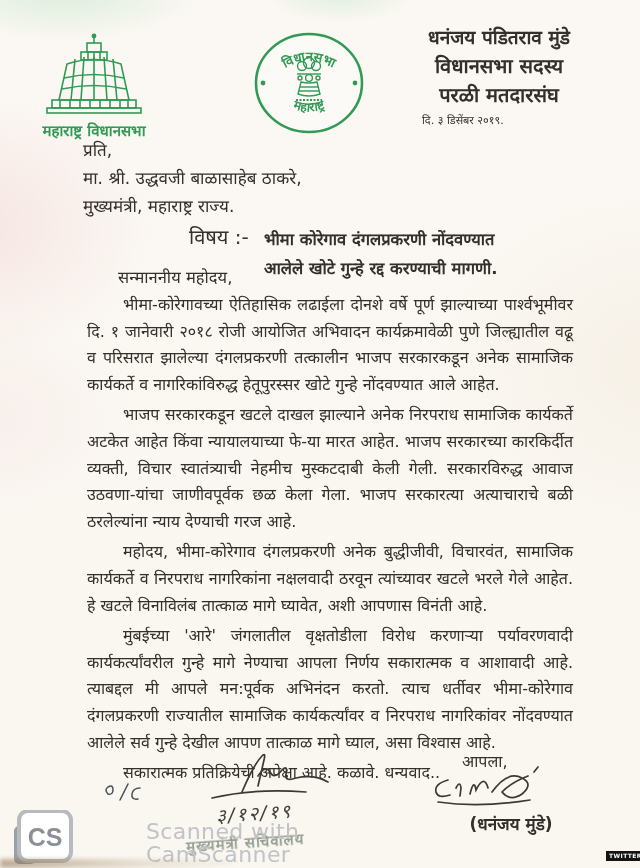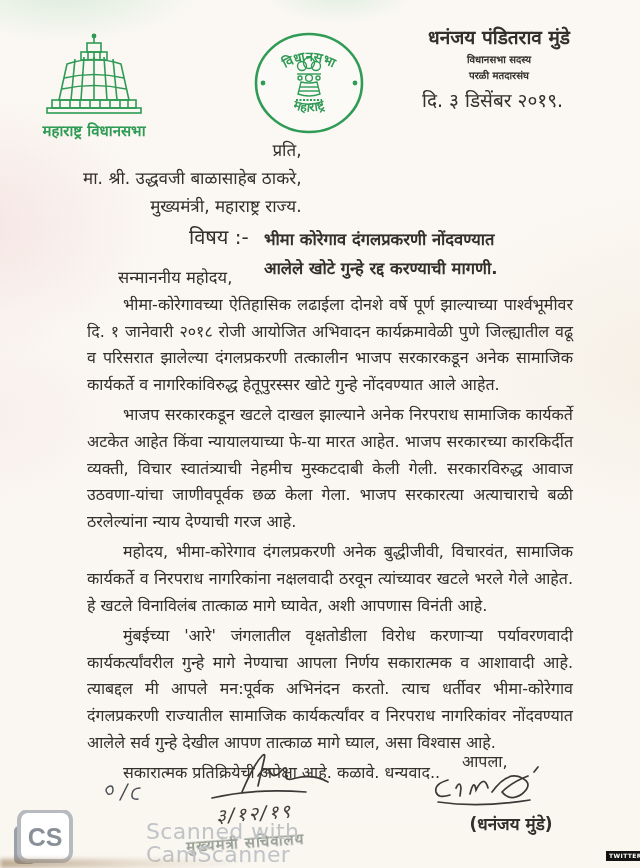--- a/index.html
+++ b/index.html
@@ -12,22 +12,22 @@
       radial-gradient(ellipse 190px 70px at 10% -1%, rgba(150,210,170,.30), transparent 72%),
       radial-gradient(ellipse 110px 45px at 53% -1%, rgba(150,210,170,.28), transparent 72%),
       radial-gradient(ellipse 320px 240px at 104% 42%, rgba(242,233,219,.55), transparent 72%),
       linear-gradient(#fbf8f3,#faf7f1);
   }
   .abs{position:absolute;}
   
   .logo-label{font-size:15px;font-weight:bold;color:#2f9b55;text-align:center;width:164px;}
   .sender{width:266px;text-align:center;line-height:1.25;}
   .sender .nm{font-size:19px;font-weight:bold;}
-  .sender .ln{font-size:10px;font-weight:600;margin-top:4px;}
-  .sender .dt{font-size:19px;font-weight:400;text-align:left;margin:6px 0 0 56px;}
+  .sender .ln{font-size:20px;font-weight:600;margin-top:4px;}
+  .sender .dt{font-size:11px;font-weight:400;text-align:left;margin:6px 0 0 56px;}
   
   .recipient{font-size:17px;line-height:28px;}
   .subject-label{font-size:20px;}
   .subject-text{font-size:16.5px;font-weight:bold;line-height:28.5px;width:320px;margin-top:6px;}
   .salutation{font-size:16.5px;}
   
   .body-text{width:494px;font-size:16px;line-height:26.6px;text-align:justify;}
   .body-text p{margin:4px;text-indent:36px;}
   
   .yours{font-size:16px;}
@@ -109,21 +109,21 @@
     </g>
   </svg>
 
   <div class="abs sender" style="left:366px;top:26px;">
     <div class="nm">धनंजय पंडितराव मुंडे</div>
     <div class="ln">विधानसभा सदस्य</div>
     <div class="ln">परळी मतदारसंघ</div>
     <div class="dt">दि. ३ डिसेंबर २०१९.</div>
   </div>
 
-  <div class="abs recipient" style="left:83px;top:136px;text-align:right;">
+  <div class="abs recipient" style="left:83px;top:136px;">
     <div>प्रति,</div>
     <div>मा. श्री. उद्धवजी बाळासाहेब ठाकरे,</div>
     <div>मुख्यमंत्री, महाराष्ट्र राज्य.</div>
   </div>
 
   <div class="abs subject-label" style="left:189px;top:223px;">विषय :-</div>
   <div class="abs subject-text" style="left:264px;top:220px;">
     <div>भीमा कोरेगाव दंगलप्रकरणी नोंदवण्यात</div>
     <div>आलेले खोटे गुन्हे रद्द करण्याची मागणी.</div>
   </div>

